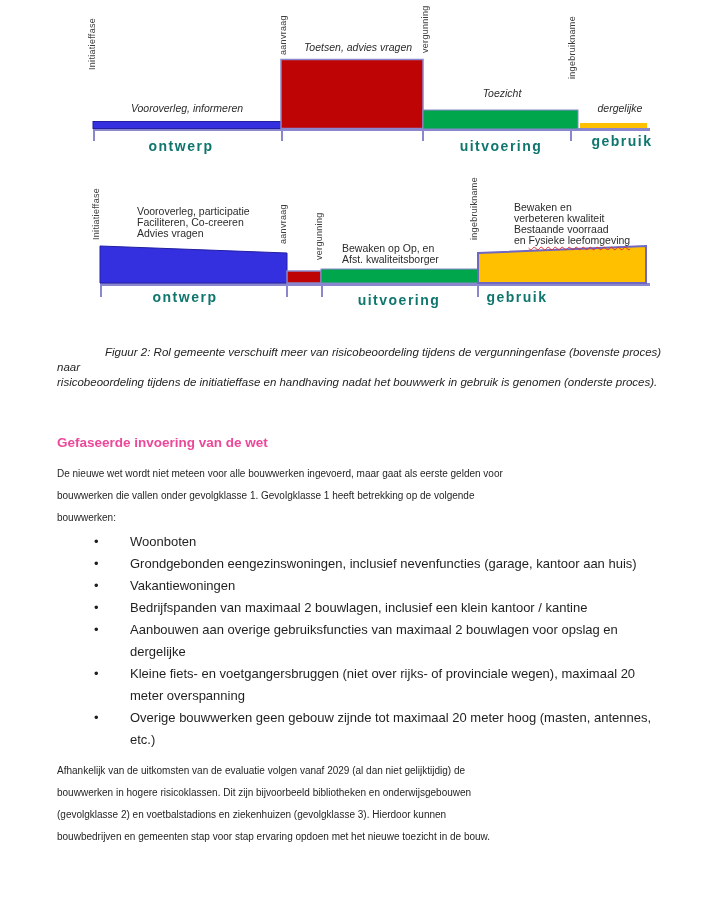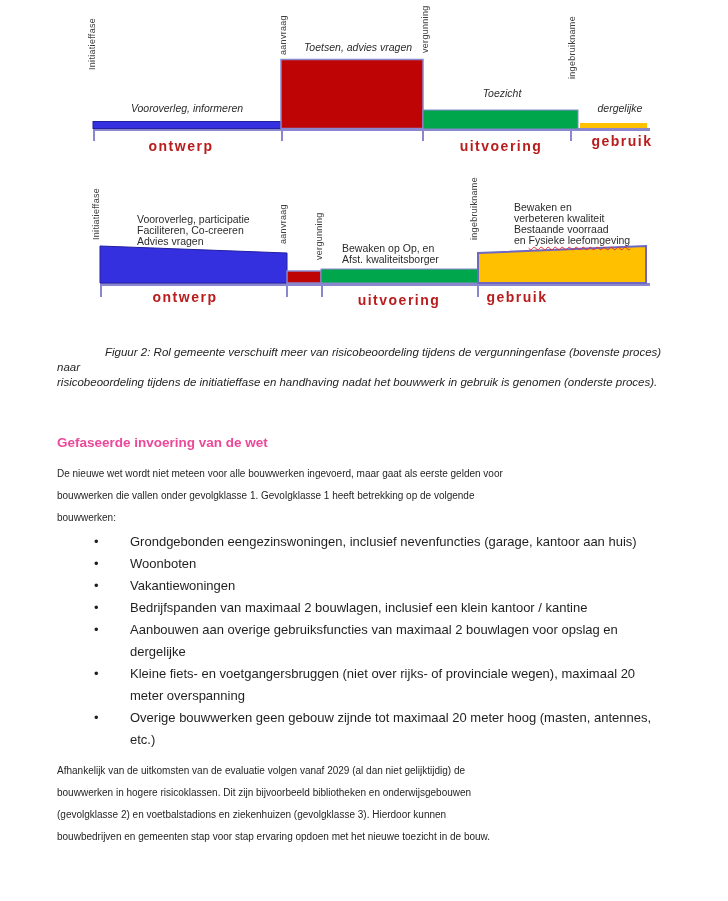--- a/index.html
+++ b/index.html
@@ -8,21 +8,21 @@
   .figure{position:absolute;left:0;top:0;width:728px;height:330px;}
   .diagram{position:absolute;left:0;width:728px;}
   .d1{top:0;height:170px;}
   .d2{top:170px;height:150px;}
   .diagram svg{position:absolute;left:0;top:0;}
   
   .ms{position:absolute;writing-mode:vertical-rl;transform:rotate(180deg);
       font-size:9px;color:#3d3d3d;letter-spacing:.3px;line-height:12px;white-space:nowrap;}
   .lab{position:absolute;font-size:10.5px;color:#2b2b2b;line-height:11px;}
   .lab.c{text-align:center;font-style:italic;}
-  .phase{position:absolute;font-size:14px;font-weight:600;color:#b91c1c;
+  .phase{position:absolute;font-size:14px;font-weight:600;color:#0f766e;
          letter-spacing:1.5px;text-align:center;}
   .pre{white-space:pre-line;}
   .squiggle{text-decoration:underline wavy #e03030 1px;text-underline-offset:2px;}
   
   .f-blue{fill:#3430e0;stroke:#221fa0;stroke-width:1;}
   .f-red{fill:#be0404;stroke:#8a87ce;stroke-width:1.5;}
   .f-green{fill:#00a64c;stroke:#8a87ce;stroke-width:1;}
   .f-yellow{fill:#ffc000;}
   .f-yellow-b{fill:#ffc000;stroke:#6e68c2;stroke-width:2;}
   .f-axis{fill:#8a87ce;}
@@ -78,21 +78,21 @@
         <rect class="f-axis" x="477" y="116" width="2" height="11"></rect>
         <polygon class="f-blue" points="100,76 287,83 287,113 100,113"></polygon>
         <rect class="f-red" x="287" y="101" width="34" height="12"></rect>
         <rect class="f-green" x="321" y="99" width="157" height="14"></rect>
         <polygon class="f-yellow-b" points="478,83 646,76 646,113 478,113"></polygon>
       </svg>
       <span class="ms" style="left:90px;top:22px;height:48px;">Initiatieffase</span>
       <span class="ms" style="left:277px;top:36px;height:38px;">aanvraag</span>
       <span class="ms" style="left:313px;top:44px;height:46px;">vergunning</span>
       <span class="ms" style="left:468px;top:14px;height:56px;">ingebruikname</span>
-      <span class="lab pre" style="left:137px;top:44px;width:160px;">Vooroverleg, participatie
+      <span class="lab pre" style="left:137px;top:36px;width:160px;">Vooroverleg, participatie
 Faciliteren, Co-creeren
 Advies vragen</span>
       <span class="lab pre" style="left:342px;top:73px;width:140px;">Bewaken op Op, en
 Afst. kwaliteitsborger</span>
       <span class="lab" style="left:514px;top:32px;width:160px;"><span class="pre">Bewaken en
 verbeteren kwaliteit
 Bestaande voorraad
 en</span>
 <span class="squiggle">Fysieke leefomgeving</span></span>
       <span class="phase" style="left:110px;top:119px;width:150px;">ontwerp</span>
@@ -105,22 +105,22 @@
     <p class="caption pre">Figuur 2: Rol gemeente verschuift meer van risicobeoordeling tijdens de vergunningenfase (bovenste proces) naar
 risicobeoordeling tijdens de initiatieffase en handhaving nadat het bouwwerk in gebruik is genomen (onderste proces).</p>
 
     <h2 class="heading">Gefaseerde invoering van de wet</h2>
 
     <p class="para pre">De nieuwe wet wordt niet meteen voor alle bouwwerken ingevoerd, maar gaat als eerste gelden voor
 bouwwerken die vallen onder gevolgklasse 1. Gevolgklasse 1 heeft betrekking op de volgende
 bouwwerken:</p>
 
     <ul class="blist">
+      <li><span class="pre">Woonboten</span></li>
       <li><span class="pre">Grondgebonden eengezinswoningen, inclusief nevenfuncties (garage, kantoor aan huis)</span></li>
-      <li><span class="pre">Woonboten</span></li>
       <li><span class="pre">Vakantiewoningen</span></li>
       <li><span class="pre">Bedrijfspanden van maximaal 2 bouwlagen, inclusief een klein kantoor / kantine</span></li>
       <li><span class="pre">Aanbouwen aan overige gebruiksfuncties van maximaal 2 bouwlagen voor opslag en
 dergelijke</span></li>
       <li><span class="pre">Kleine fiets- en voetgangersbruggen (niet over rijks- of provinciale wegen), maximaal 20
 meter overspanning</span></li>
       <li><span class="pre">Overige bouwwerken geen gebouw zijnde tot maximaal 20 meter hoog (masten, antennes,
 etc.)</span></li>
     </ul>
 

